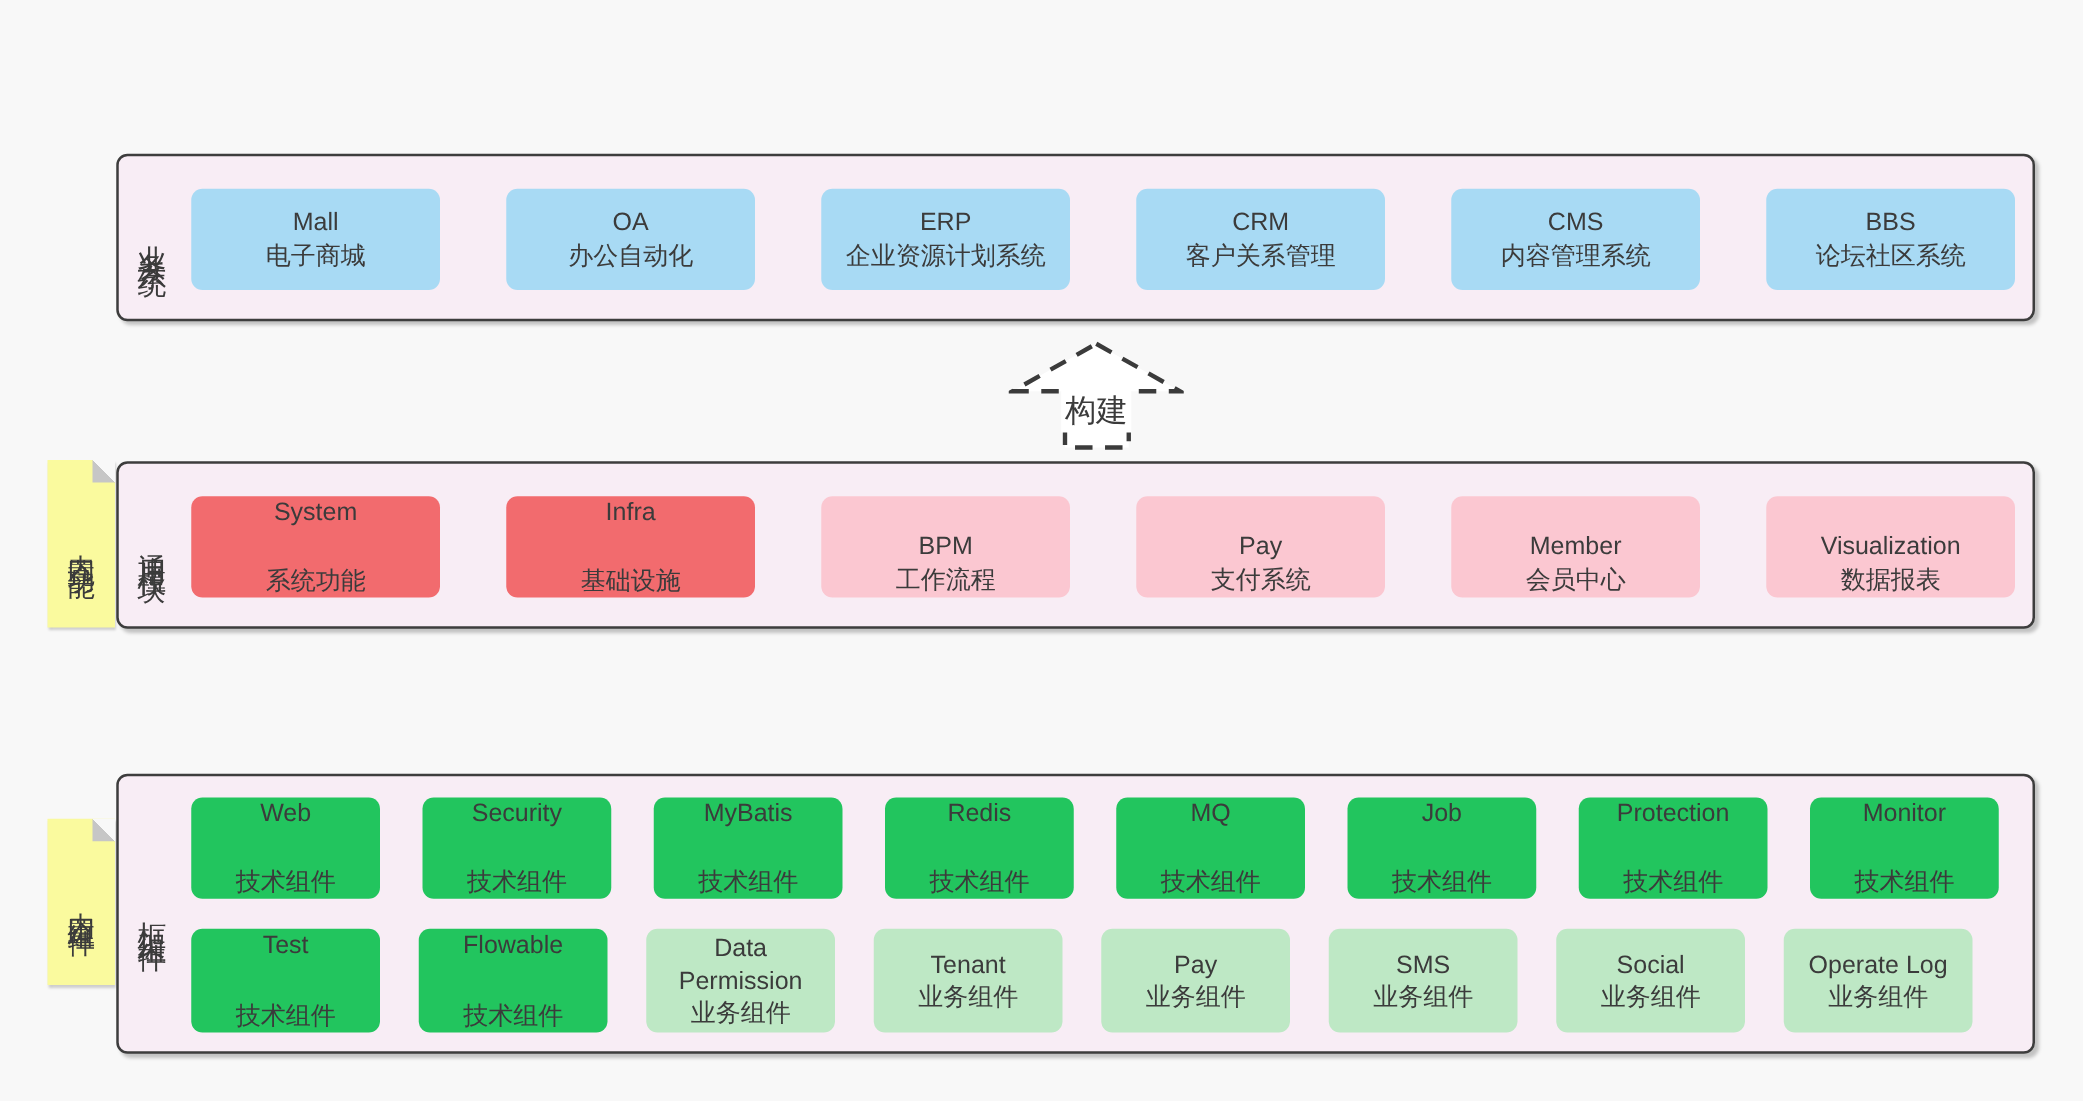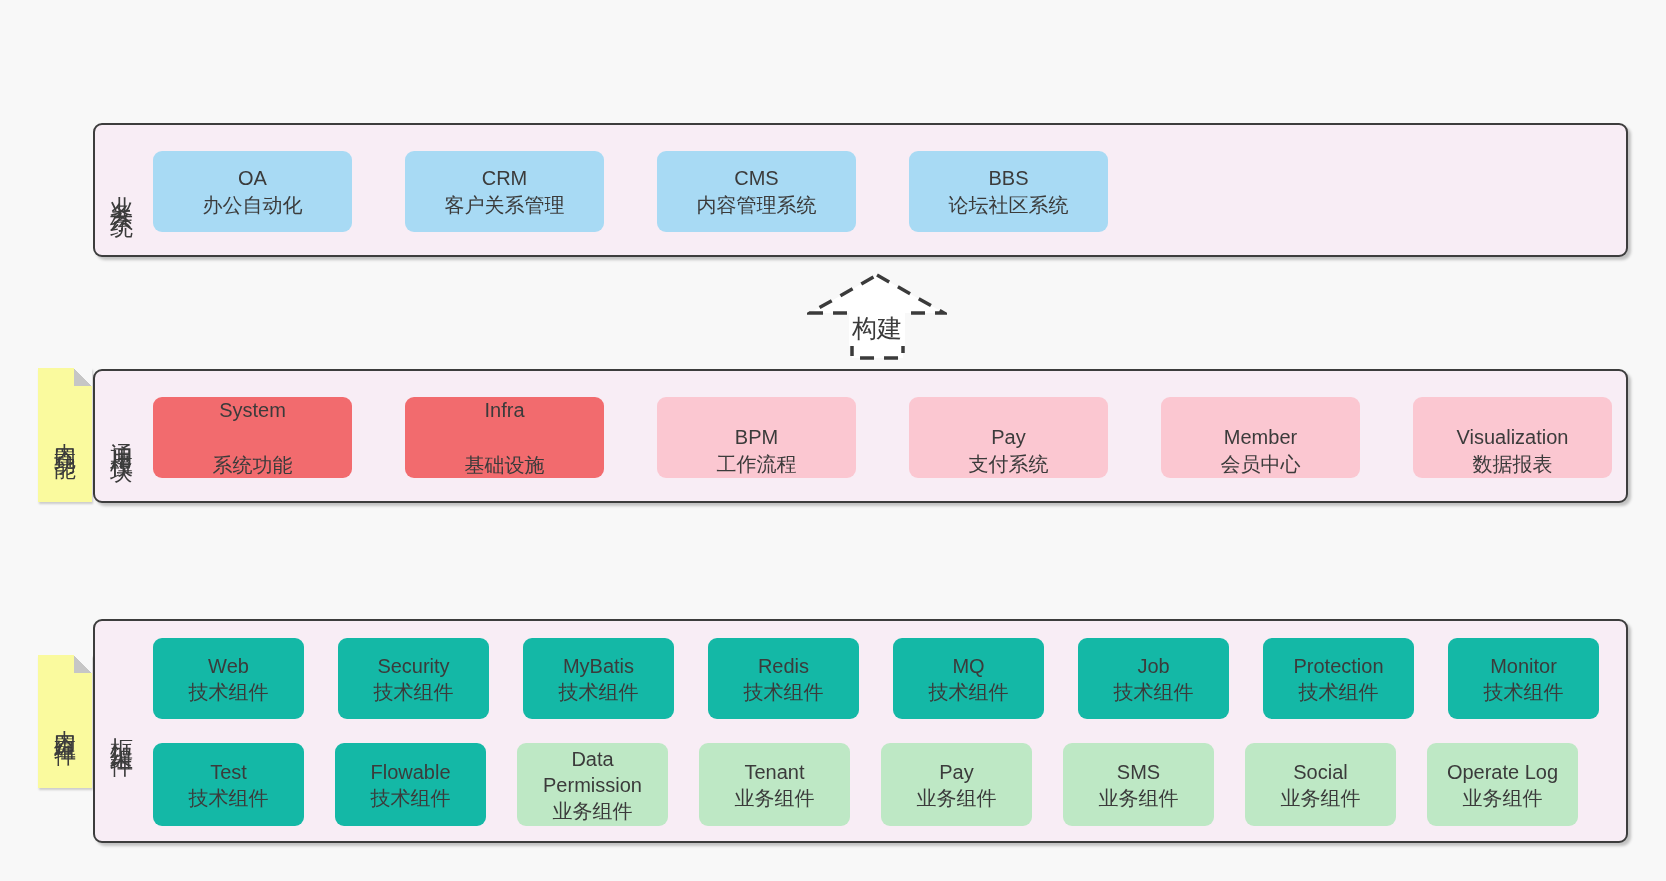--- a/index.html
+++ b/index.html
@@ -35,21 +35,21 @@
   #band-components .row.r2 .box{height:83px;}
 
   .box{
     display:flex;flex-direction:column;align-items:center;justify-content:center;
     border-radius:9px;text-align:center;font-size:20px;line-height:27px;
     padding:0 8px;box-sizing:border-box;color:#3b3b3b;
   }
   .box.blue{background:#a8daf4;}
   .box.red{background:#f26b6e;gap:28px;}
   .box.pink{background:#fbc7d1;justify-content:flex-end;}
-  .box.green{background:#14b8a6;}
+  .box.green{background:#22c55e;justify-content:space-between;}
   .box.green-light{background:#bee8c5;}
 
   .sticky{
     position:absolute;left:38px;width:54px;background:#fafa9e;z-index:3;
     box-shadow:1px 2px 2px rgba(0,0,0,.18);
   }
   #sticky-modules{top:368px;height:134px;}
   #sticky-components{top:655px;height:133px;}
   .fold{
     position:absolute;top:0;right:0;width:18px;height:18px;
@@ -72,22 +72,30 @@
 </style>
 </head>
 <body>
 
 <div class="stage">
 
   <div class="band" id="band-business">
     <div class="band-label">业务系统</div>
     <div class="row">
       <div class="box blue">
+        <div>Mall</div>
+        <div>电子商城</div>
+      </div>
+      <div class="box blue">
         <div>OA</div>
         <div>办公自动化</div>
+      </div>
+      <div class="box blue">
+        <div>ERP</div>
+        <div>企业资源计划系统</div>
       </div>
       <div class="box blue">
         <div>CRM</div>
         <div>客户关系管理</div>
       </div>
       <div class="box blue">
         <div>CMS</div>
         <div>内容管理系统</div>
       </div>
       <div class="box blue">

